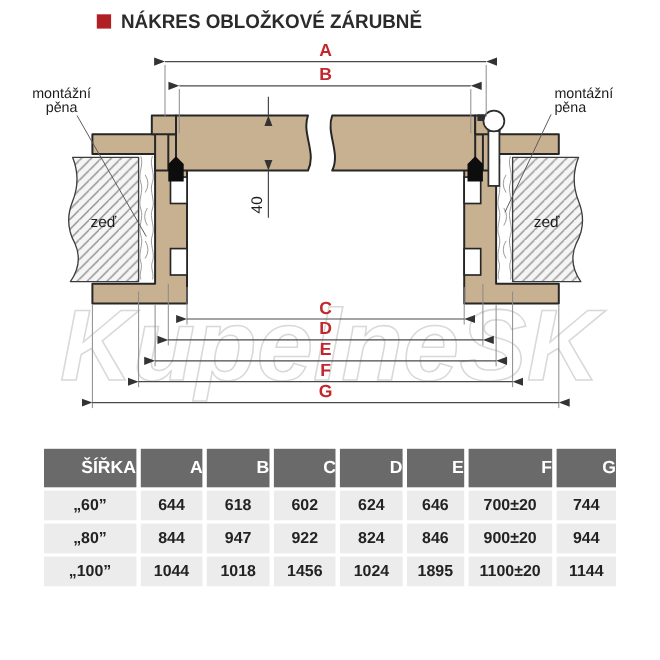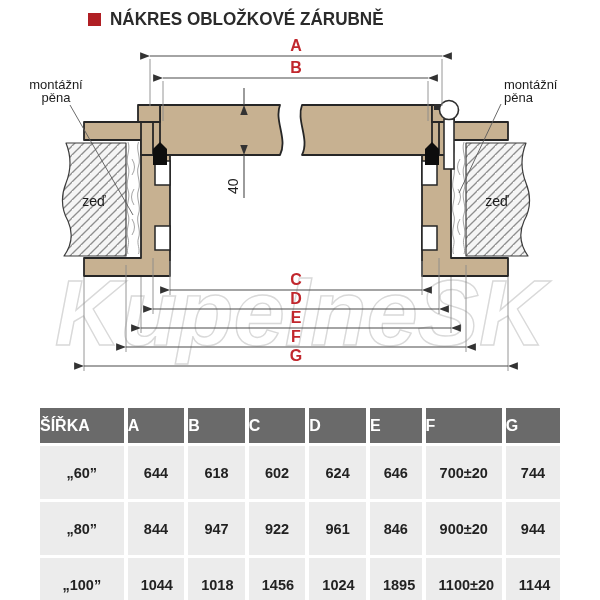--- a/index.html
+++ b/index.html
@@ -34,25 +34,25 @@
   .thick40{fill:#1c1c1c;font-family:"Liberation Sans",sans-serif;font-size:14px;}
   .wm{fill:rgba(255,255,255,.45);stroke:#d9d9d9;stroke-width:1.4;
       font-family:"Liberation Sans",sans-serif;font-size:92px;font-style:italic;font-weight:bold;text-anchor:middle;}
   
   .size-table{
     border-collapse:separate;border-spacing:4px 3px;table-layout:fixed;
     width:528px;margin:20px auto 0 auto;
   }
   .size-table th{
     background:var(--header_bg);color:#fff;font-size:16px;font-weight:bold;
-    height:35px;text-align:left;padding:0;
+    height:35px;text-align:right;padding:0;
   }
   .size-table td{
     background:var(--row_bg);color:#222;font-size:14.5px;font-weight:bold;
-    height:27px;text-align:center;padding:13px;
+    height:27px;text-align:center;padding:0;
   }
 </style>
 </head>
 <body>
 
 <div class="title-row">
   <span class="title-square"></span><span class="title-text">NÁKRES OBLOŽKOVÉ ZÁRUBNĚ</span>
 </div>
 
 <svg width="600" height="352" viewBox="0 40 600 352">
@@ -196,21 +196,21 @@
       <td>624</td>
       <td>646</td>
       <td>700±20</td>
       <td>744</td>
     </tr>
     <tr>
       <td>„80”</td>
       <td>844</td>
       <td>947</td>
       <td>922</td>
-      <td>961</td>
+      <td>824</td>
       <td>846</td>
       <td>900±20</td>
       <td>944</td>
     </tr>
     <tr>
       <td>„100”</td>
       <td>1044</td>
       <td>1018</td>
       <td>1456</td>
       <td>1024</td>

